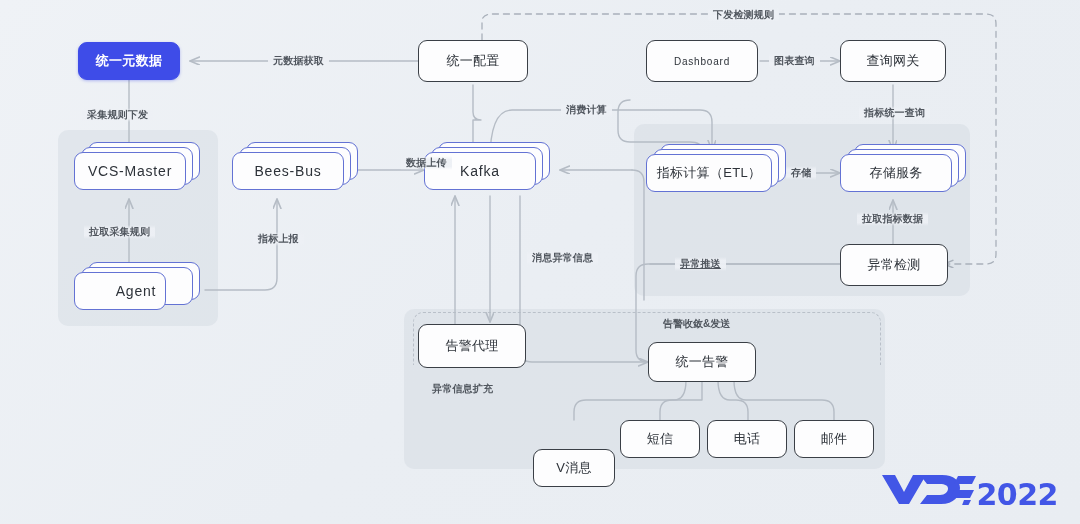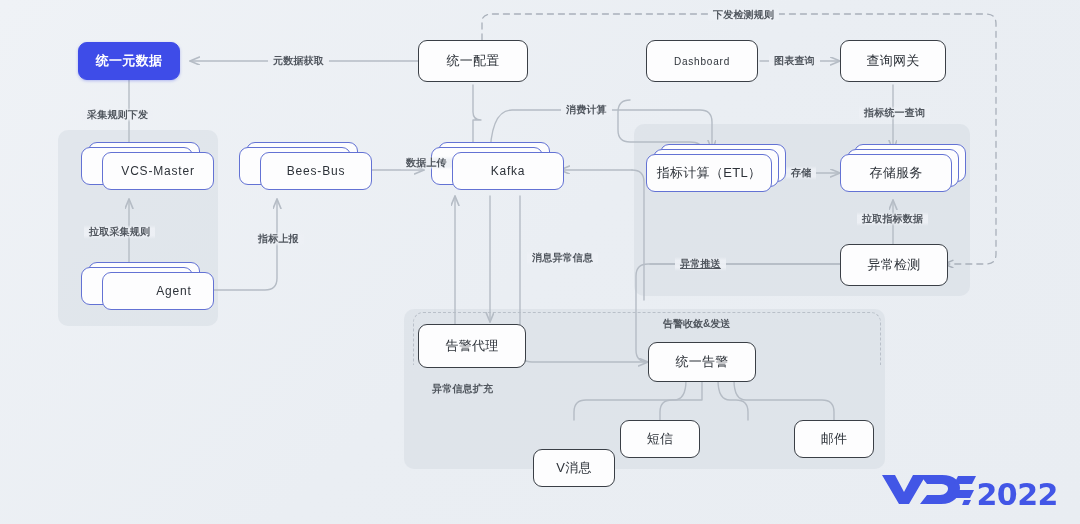--- a/index.html
+++ b/index.html
@@ -78,21 +78,21 @@
   .stack .layer.l2 { left: 7px;  top: 5px; }
   .stack .layer.l1 {
     left: 0px; top: 10px;
     display: flex;
     align-items: center;
     justify-content: center;
     color: #2d3239;
     font-size: 13px;
     letter-spacing: .3px;
   }
-  .stack .layer.l1.latin { font-size: 12px; letter-spacing: .8px; margin-left: 28px; }
+  .stack .layer.l1.latin { font-size: 14px; letter-spacing: .8px; }
   
   .elabel {
     position: absolute;
     font-size: 10px;
     color: #50565e;
     font-weight: 600;
     white-space: nowrap;
     letter-spacing: .2px;
     z-index: 7;
     background: transparent;
@@ -265,21 +265,21 @@
     <div class="layer l3" style="width:112px; height:38px;"></div>
     <div class="layer l2" style="width:112px; height:38px;"></div>
     <div class="layer l1" style="width:112px; height:38px;">
       <span>存储服务</span>
     </div>
   </div>
 
   <div class="stack" style="left:74px; top:262px; width:126px; height:52px;">
     <div class="layer l3" style="width:112px; height:38px;"></div>
     <div class="layer l2" style="width:112px; height:38px;"></div>
-    <div class="layer l1 latin" style="width:112px; height:38px;padding-left:32px;">
+    <div class="layer l1 latin" style="width:92px; height:38px;padding-left:32px;">
       <span>Agent</span>
     </div>
   </div>
 
   <div class="node" style="left:840px; top:244px; width:108px; height:42px;">
     <span>异常检测</span>
   </div>
 
   <div class="node" style="left:418px; top:324px; width:108px; height:44px;">
     <span>告警代理</span>
@@ -287,20 +287,23 @@
 
   <div class="node" style="left:648px; top:342px; width:108px; height:40px;">
     <span>统一告警</span>
   </div>
 
   <div class="node" style="left:533px; top:420px; width:82px; height:38px;margin-top:29px;">
     <span>V消息</span>
   </div>
   <div class="node" style="left:620px; top:420px; width:80px; height:38px;">
     <span>短信</span>
+  </div>
+  <div class="node" style="left:707px; top:420px; width:80px; height:38px;">
+    <span>电话</span>
   </div>
   <div class="node" style="left:794px; top:420px; width:80px; height:38px;">
     <span>邮件</span>
   </div>
 
   <div id="logo">
     <svg class="vdc-mark" width="96" height="34" viewBox="0 0 96 34">
       <g fill="#4256e6">
         <path d="M2,4 L15,4 L24,21 L33,4 L46,4 L29,33 L19,33 Z"></path>
         <path d="M40,4 L62,4 C74,4 80,10 80,17 C80,25 74,33 61,33 L40,33 L47,24 L60,24 C65,24 68,21 68,17.5 C68,14.5 65,13 60,13 L47,13 Z"></path>

